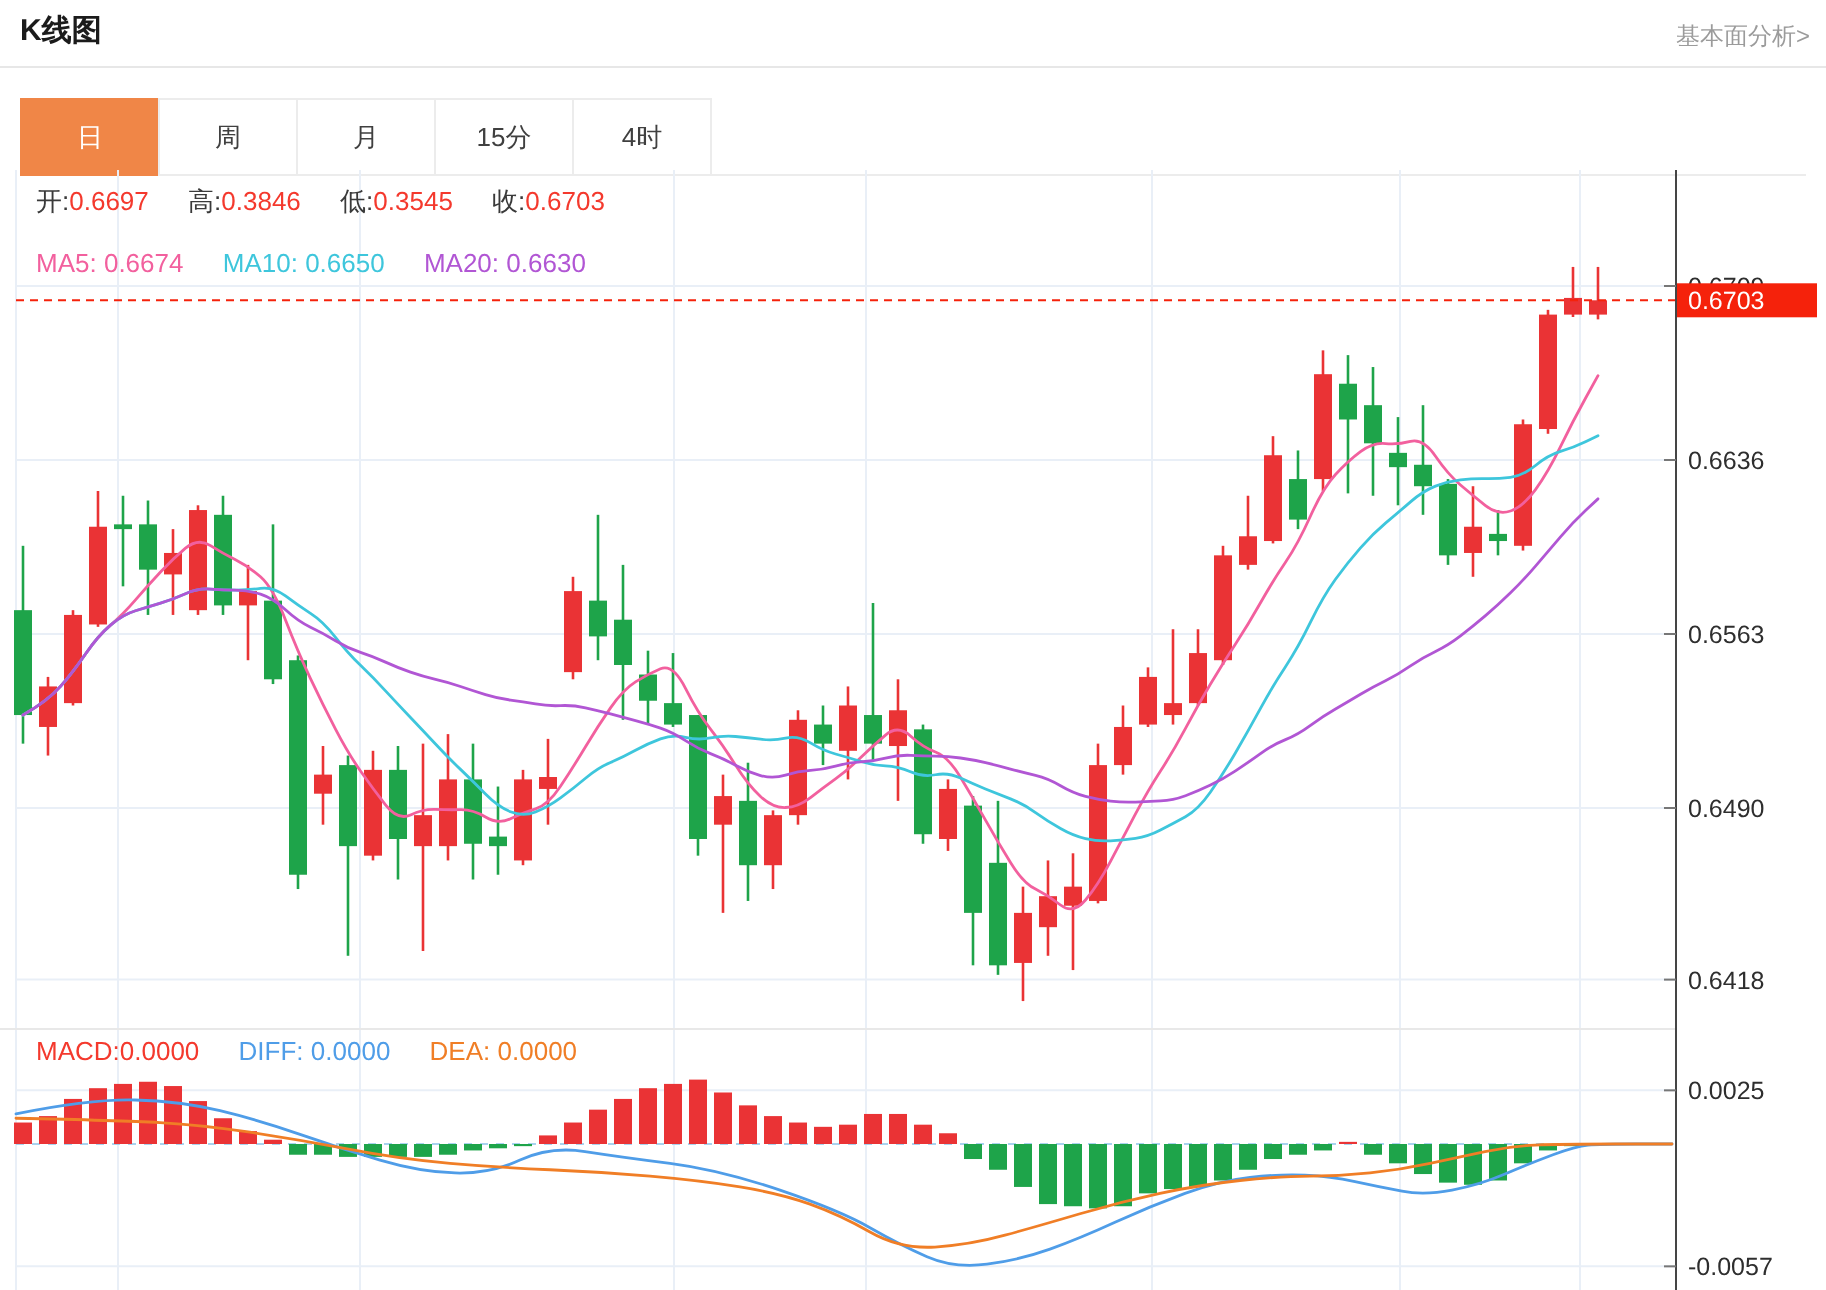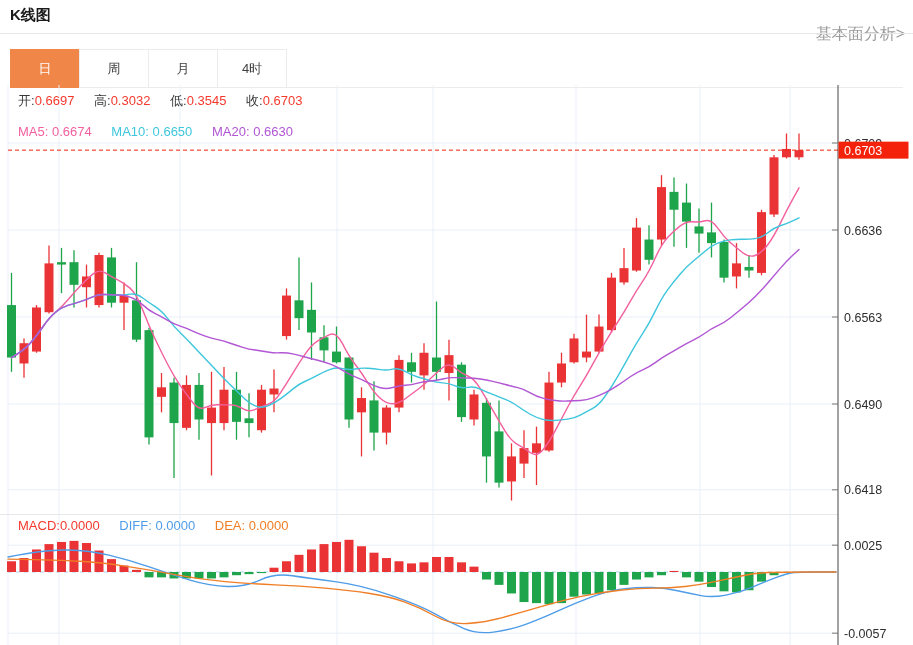--- a/index.html
+++ b/index.html
@@ -2,21 +2,21 @@
 <html style="--accent: #f08647; --red_text: #f4392d; --up: #ea3335; --down: #1ea44a; --ma5: #f2609e; --ma10: #3ec6dc; --ma20: #b156d4; --diff: #4f9de8; --dea: #f07e26; --grid: #e9eff7; --axis: #454545; --tick_text: #2e2e2e; --zero_dash: #a9d3ef; --price_box: #f5220b; --link_gray: #9b9b9b; --separator: #e8e8e8;"><head>
 <meta charset="utf-8">
 <style>
   html,body{margin:0;padding:0}
   body{
     width:913px;height:645px;position:relative;overflow:hidden;background:#fff;
     font-family:"Liberation Sans","DejaVu Sans",sans-serif;
     -webkit-font-smoothing:antialiased;
   }
   .page-title{position:absolute;left:10px;top:6px;font-size:15px;font-weight:bold;color:#1b1b1b}
-  .header-link{position:absolute;right:8px;top:24px;font-size:16px;color:var(--link_gray,#9b9b9b);cursor:pointer}
+  .header-link{position:absolute;right:8px;top:10px;font-size:12px;color:var(--link_gray,#9b9b9b);cursor:pointer}
   .title-sep{position:absolute;left:0;top:33px;width:913px;height:0;border-top:1px solid #e7e7e7}
   .tab-row{position:absolute;left:10px;top:49px;width:893px;height:39px;border-bottom:1px solid #ececec;display:flex;box-sizing:border-box}
   .tab{width:70px;height:39px;line-height:38px;text-align:center;font-size:13px;color:#404040;
        border:1px solid #ececec;margin-left:-1px;background:#fff;cursor:pointer;box-sizing:border-box}
   .tab:first-child{margin-left:0}
   .tab.selected{background:var(--accent,#f08647);color:#fff;border-color:var(--accent,#f08647)}
   .legend-row{position:absolute;left:18px;font-size:13px;line-height:15px;z-index:3;white-space:nowrap}
   .legend-row .grp{margin-right:16px}
   .lab{color:#3a3a3a}
   .v-red{color:var(--red_text,#f4392d)}
@@ -31,26 +31,27 @@
 <body>
 
 <div class="page-title">K线图</div>
 <div class="header-link">基本面分析&gt;</div>
 <div class="title-sep"></div>
 
 <div class="tab-row">
     <div class="tab selected">日</div>
     <div class="tab">周</div>
     <div class="tab">月</div>
+    <div class="tab">15分</div>
     <div class="tab">4时</div>
   </div>
 
 <div class="legend-row" style="top:93px">
   <span class="grp"><span class="lab">开:</span><span class="v-red">0.6697</span></span>
-  <span class="grp"><span class="lab">高:</span><span class="v-red">0.3032</span></span>
+  <span class="grp"><span class="lab">高:</span><span class="v-red">0.3846</span></span>
   <span class="grp"><span class="lab">低:</span><span class="v-red">0.3545</span></span>
   <span class="grp"><span class="lab">收:</span><span class="v-red">0.6703</span></span>
 </div>
 
 <div class="legend-row" style="top:124px">
   <span class="grp v-pink"><span>MA5:</span> <span>0.6674</span></span>
   <span class="grp v-cyan"><span>MA10:</span> <span>0.6650</span></span>
   <span class="grp v-purple"><span>MA20:</span> <span>0.6630</span></span>
 </div>
 

